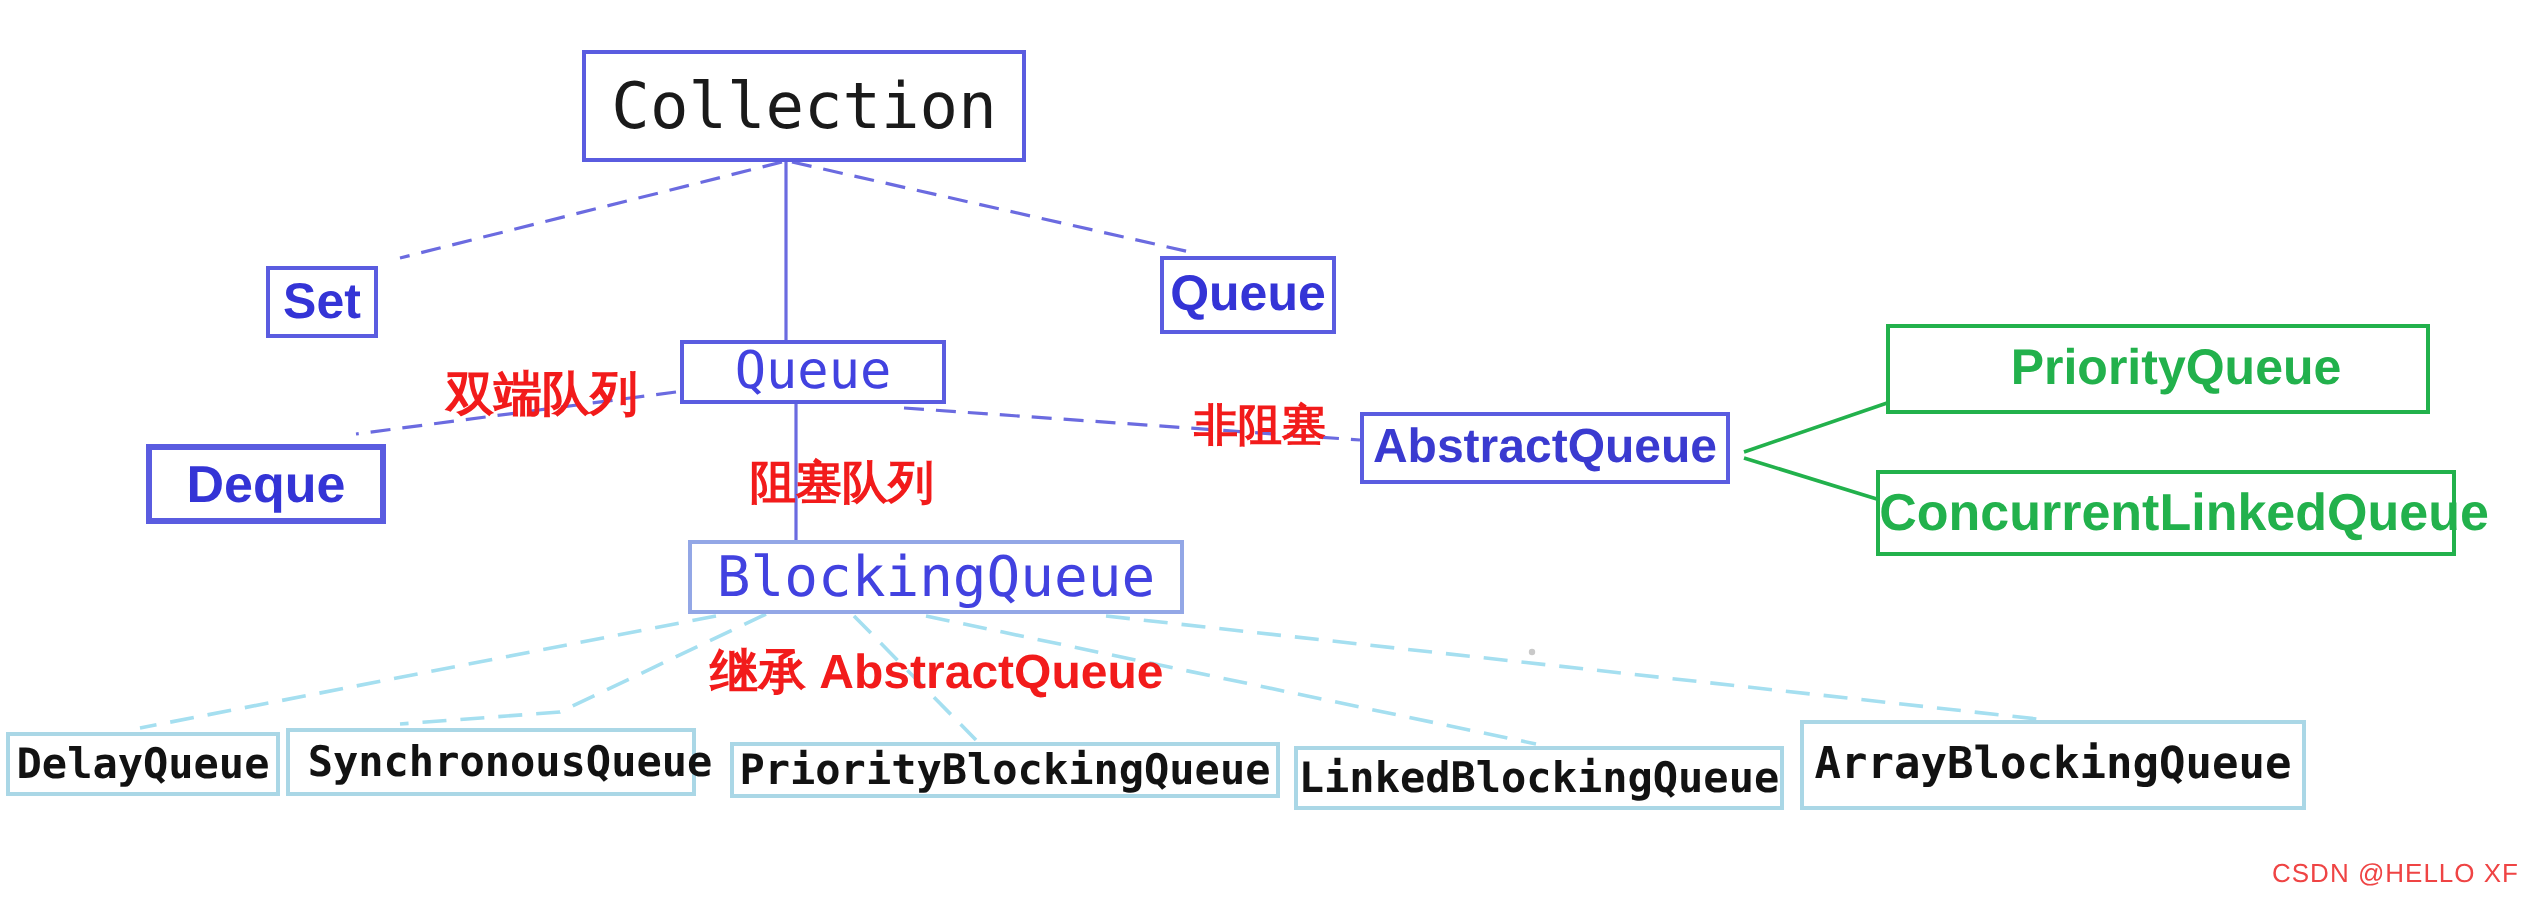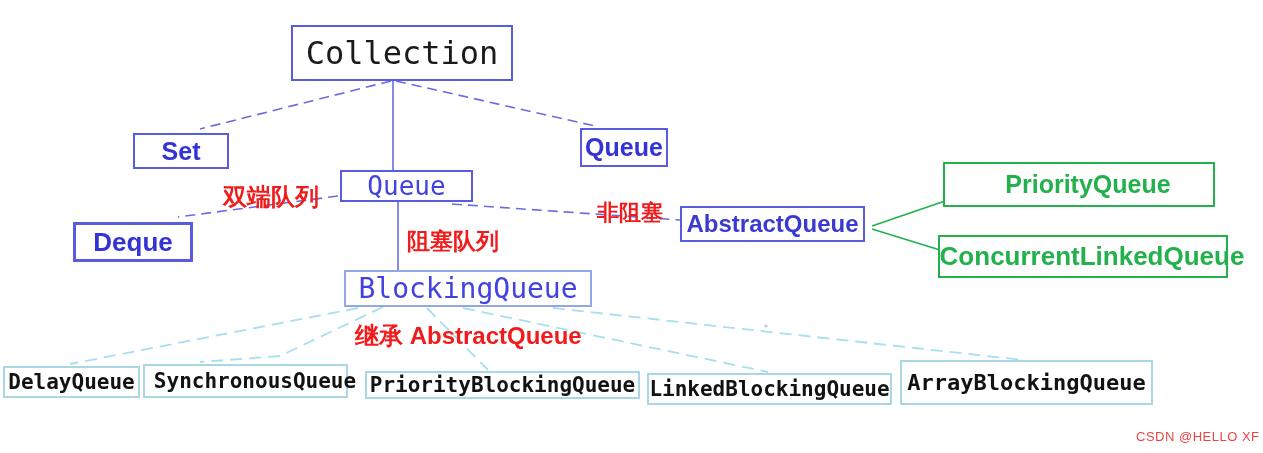--- a/index.html
+++ b/index.html
@@ -60,21 +60,21 @@
     <line class="wire-cyan" x1="427" y1="308" x2="488" y2="370"></line>
     <line class="wire-cyan" x1="463" y1="308" x2="768" y2="372"></line>
     <line class="wire-cyan" x1="553" y1="308" x2="1023" y2="360"></line>
     <circle cx="766" cy="326" r="1.6" fill="#c9c9c9"></circle>
   </svg>
 
   <div class="node b-blue t-mono black" style="left:291px;top:25px;width:222px;height:56px;font-size:32px;">
     <span>Collection</span>
   </div>
 
-  <div class="node b-blue t-sans-blue" style="left:133px;top:133px;width:96px;height:36px;font-size:25px;">
+  <div class="node b-blue t-sans-blue" style="left:133px;top:133px;width:56px;height:36px;font-size:25px;">
     <span>Set</span>
   </div>
 
   <div class="node b-blue t-sans-blue" style="left:580px;top:128px;width:88px;height:39px;font-size:25px;">
     <span>Queue</span>
   </div>
 
   <div class="node b-blue t-mono" style="left:340px;top:170px;width:133px;height:32px;font-size:26px;">
     <span>Queue</span>
   </div>
@@ -120,21 +120,21 @@
   </div>
 
   <div class="edge-label" style="left:223px;top:181px;font-size:24px;">
     <span>双端队列</span>
   </div>
 
   <div class="edge-label" style="left:550px;top:198px;font-size:22px;margin-left:47px;">
     <span>非阻塞</span>
   </div>
 
-  <div class="edge-label" style="left:375px;top:226px;font-size:23px;margin-left:32px;">
+  <div class="edge-label" style="left:375px;top:226px;font-size:23px;">
     <span>阻塞队列</span>
   </div>
 
   <div class="edge-label" style="left:355px;top:320px;font-size:24px;">
     <span>继承 AbstractQueue</span>
   </div>
 
   <div class="watermark">
     <span>CSDN @HELLO XF</span>
   </div>

